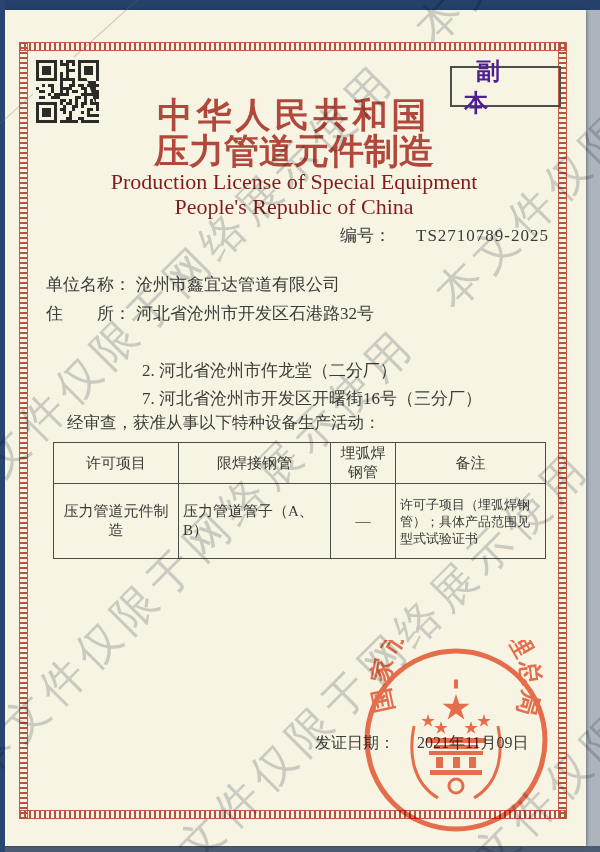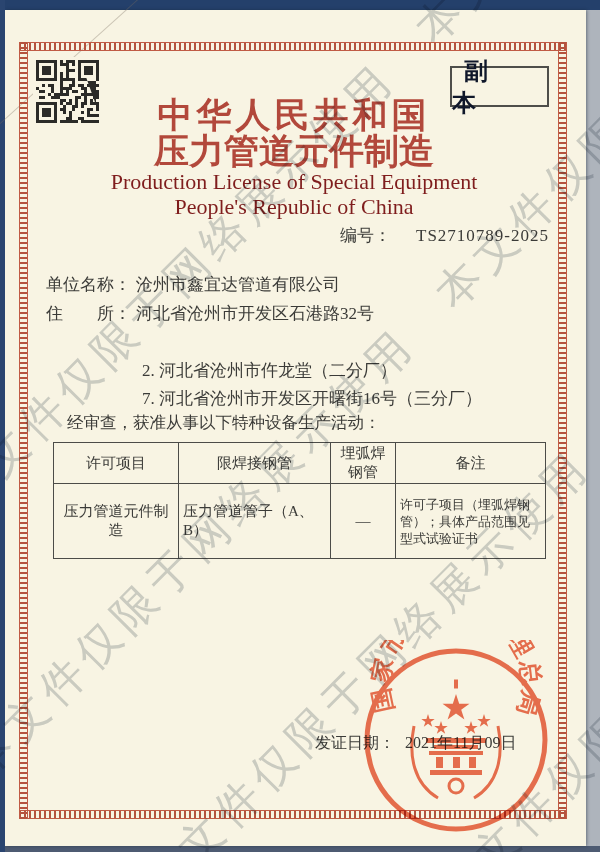--- a/index.html
+++ b/index.html
@@ -19,21 +19,21 @@
   .fh,.fv{box-sizing:border-box;}
   .fh{left:19px;width:548px;height:9px;
       background:repeating-linear-gradient(90deg,#b5533e 0 2px,rgba(181,83,62,0) 2px 5px);
       border-top:1px solid #c05b45;border-bottom:1px solid #c05b45;}
   .fv{top:42px;width:9px;height:777px;
       background:repeating-linear-gradient(0deg,#b5533e 0 2px,rgba(181,83,62,0) 2px 5px);
       border-left:1px solid #c05b45;border-right:1px solid #c05b45;}
   
   .copybox{left:450px;top:66px;width:95px;height:37px;border:2px solid #4e4e4a;
            display:flex;align-items:center;justify-content:center;
-           font-size:24px;color:#0f172a;letter-spacing:12px;text-indent:12px;font-weight:bold;}
+           font-size:24px;color:#4c1d95;letter-spacing:12px;text-indent:12px;font-weight:bold;padding-left:12px;}
   .title{left:20px;width:548px;text-align:center;font-weight:bold;color:#b2483b;}
   .t1{top:92px;font-size:35px;letter-spacing:4px;}
   .t2{top:128px;font-size:35px;letter-spacing:0px;}
   .eng{left:20px;width:548px;text-align:center;color:#7f1d1d;font-size:22px;}
   .e1{top:169px;}
   .e2{top:194px;}
   .lic{top:224px;left:340px;font-size:17px;}
   .lic .v{margin-left:25px;letter-spacing:1px;}
   
   .row{font-size:17px;white-space:nowrap;}
@@ -43,21 +43,21 @@
   
   table.lic-tbl{position:absolute;left:53px;top:442px;width:492px;border-collapse:collapse;
         table-layout:fixed;font-size:15px;color:#3b3b38;}
   table.lic-tbl th,table.lic-tbl td{border:1.6px solid #4c4c48;padding:1px 4px;}
   table.lic-tbl th{font-weight:normal;height:24px;}
   td.c{text-align:center;}
   td.remark{font-size:13px;line-height:17px;padding:3px 5px 3px 5px;}
   tr.data td{height:72px;}
   
   .frow{font-size:16px;white-space:nowrap;z-index:4;}
-  .frow .v{margin-left:10px;}
+  .frow .v{margin-left:22px;}
   .seal{left:356px;top:640px;width:200px;height:200px;z-index:8;opacity:.8;
         mix-blend-mode:multiply;}
   
   .wm-layer{left:0;top:0;width:600px;height:852px;overflow:hidden;z-index:50;
             pointer-events:none;mix-blend-mode:multiply;}
   .wm{position:absolute;transform-origin:0 50%;transform:rotate(-45deg);
       font-size:44px;letter-spacing:7px;white-space:nowrap;color:#8f98a2;opacity:.42;}
   .crease{left:-30px;top:150px;width:280px;height:1px;background:rgba(120,110,95,.35);
           transform:rotate(-42deg);transform-origin:0 0;}
 </style>

